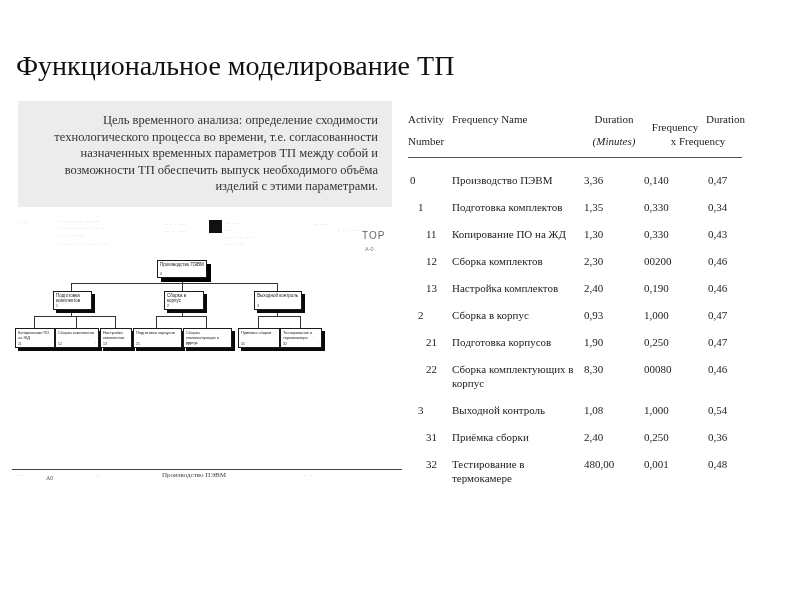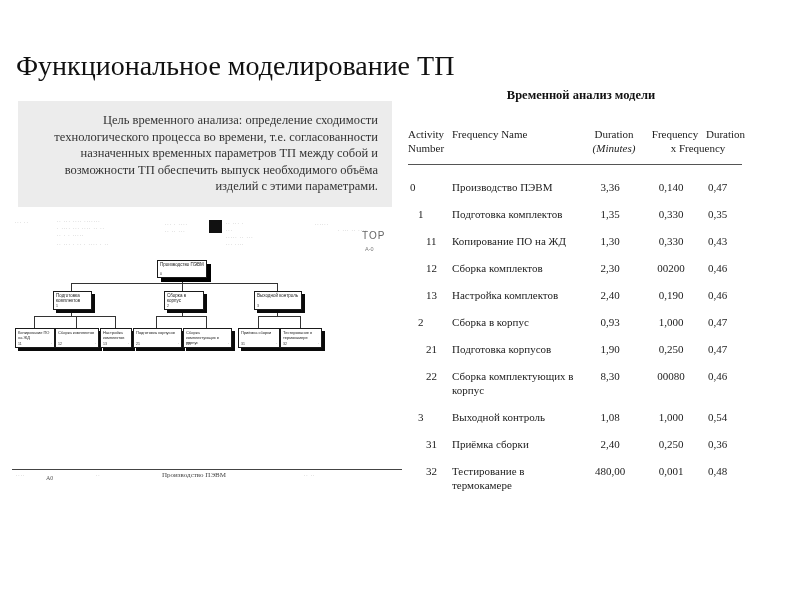--- a/index.html
+++ b/index.html
@@ -24,31 +24,31 @@
     text-align:right;
   }
 
   
   .analysis{position:absolute;left:408px;top:88px;width:346px;font-size:11px;color:#222;}
   .analysis-title{font-weight:bold;font-size:12.5px;text-align:center;margin:0 0 0 0;color:#111;}
   .thead{margin-top:24px;line-height:14px;}
   .grid-row{display:grid;grid-template-columns:44px 132px 60px 62px 46px;}
   .h-c{padding:0;}
   .h-dur{text-align:center;}
-  .h-freq{text-align:center;}
+  .h-freq{text-align:center;margin-top:8px;}
   .h-df{text-align:left;}
   .h-l2-min{grid-column:3;text-align:center;font-style:italic;}
   .h-l2-xf{grid-column:4 / span 2;text-align:center;}
   .rule{border:0;border-top:1px solid #555;margin:9px 0 0 0;width:334px;}
   .tbody{margin-top:15px;}
   .t-row{display:grid;grid-template-columns:44px 132px 60px 62px 46px;margin-bottom:13px;line-height:14px;}
   .c-num{padding-left:2px;}
   .c-num.lvl1{padding-left:10px;}
   .c-num.lvl2{padding-left:18px;}
-  .c-dur,.c-freq{text-align:center;padding-right:8px;font-family:Liberation Serif, serif;}
+  .c-dur,.c-freq{text-align:left;padding-right:8px;font-family:Liberation Serif, serif;}
   .c-df{text-align:left;padding-left:2px;}
 
   
   .diagram{position:absolute;left:12px;top:213px;width:392px;height:278px;font-family:"Liberation Sans","DejaVu Sans",sans-serif;}
   .noise{position:absolute;font-size:4px;line-height:7px;color:#8a8a8a;letter-spacing:1px;white-space:pre-line;}
   .n1{left:3px;top:6px;}
   .n2{left:45px;top:5px;}
   .n3{left:45px;top:28px;}
   .n4{left:153px;top:8px;}
   .n5{left:214px;top:7px;}
@@ -205,21 +205,20 @@
 
     <span class="d-footer-line"></span>
     <span class="noise fn1">····</span>
     <span class="footer-node">А0</span>
     <span class="noise fn2">··</span>
     <span class="footer-title">Производство ПЭВМ</span>
     <span class="noise fn3">·· ··</span>
   </div>
 
   <div class="analysis">
-    <div class="analysis-title">Временной анализ модели</div>
 
     <div class="thead">
       <div class="grid-row">
         <span class="h-c">Activity</span>
         <span class="h-c">Frequency Name</span>
         <span class="h-c h-dur">Duration</span>
         <span class="h-c h-freq">Frequency</span>
         <span class="h-c h-df">Duration</span>
       </div>
       <div class="grid-row">
@@ -238,21 +237,21 @@
     <span class="c-dur">3,36</span>
     <span class="c-freq">0,140</span>
     <span class="c-df">0,47</span>
   </div>
 
   <div class="t-row">
     <span class="c-num lvl1">1</span>
     <span class="c-name">Подготовка комплектов</span>
     <span class="c-dur">1,35</span>
     <span class="c-freq">0,330</span>
-    <span class="c-df">0,35</span>
+    <span class="c-df">0,34</span>
   </div>
 
   <div class="t-row">
     <span class="c-num lvl2">11</span>
     <span class="c-name">Копирование ПО на ЖД</span>
     <span class="c-dur">1,30</span>
     <span class="c-freq">0,330</span>
     <span class="c-df">0,43</span>
   </div>
 

